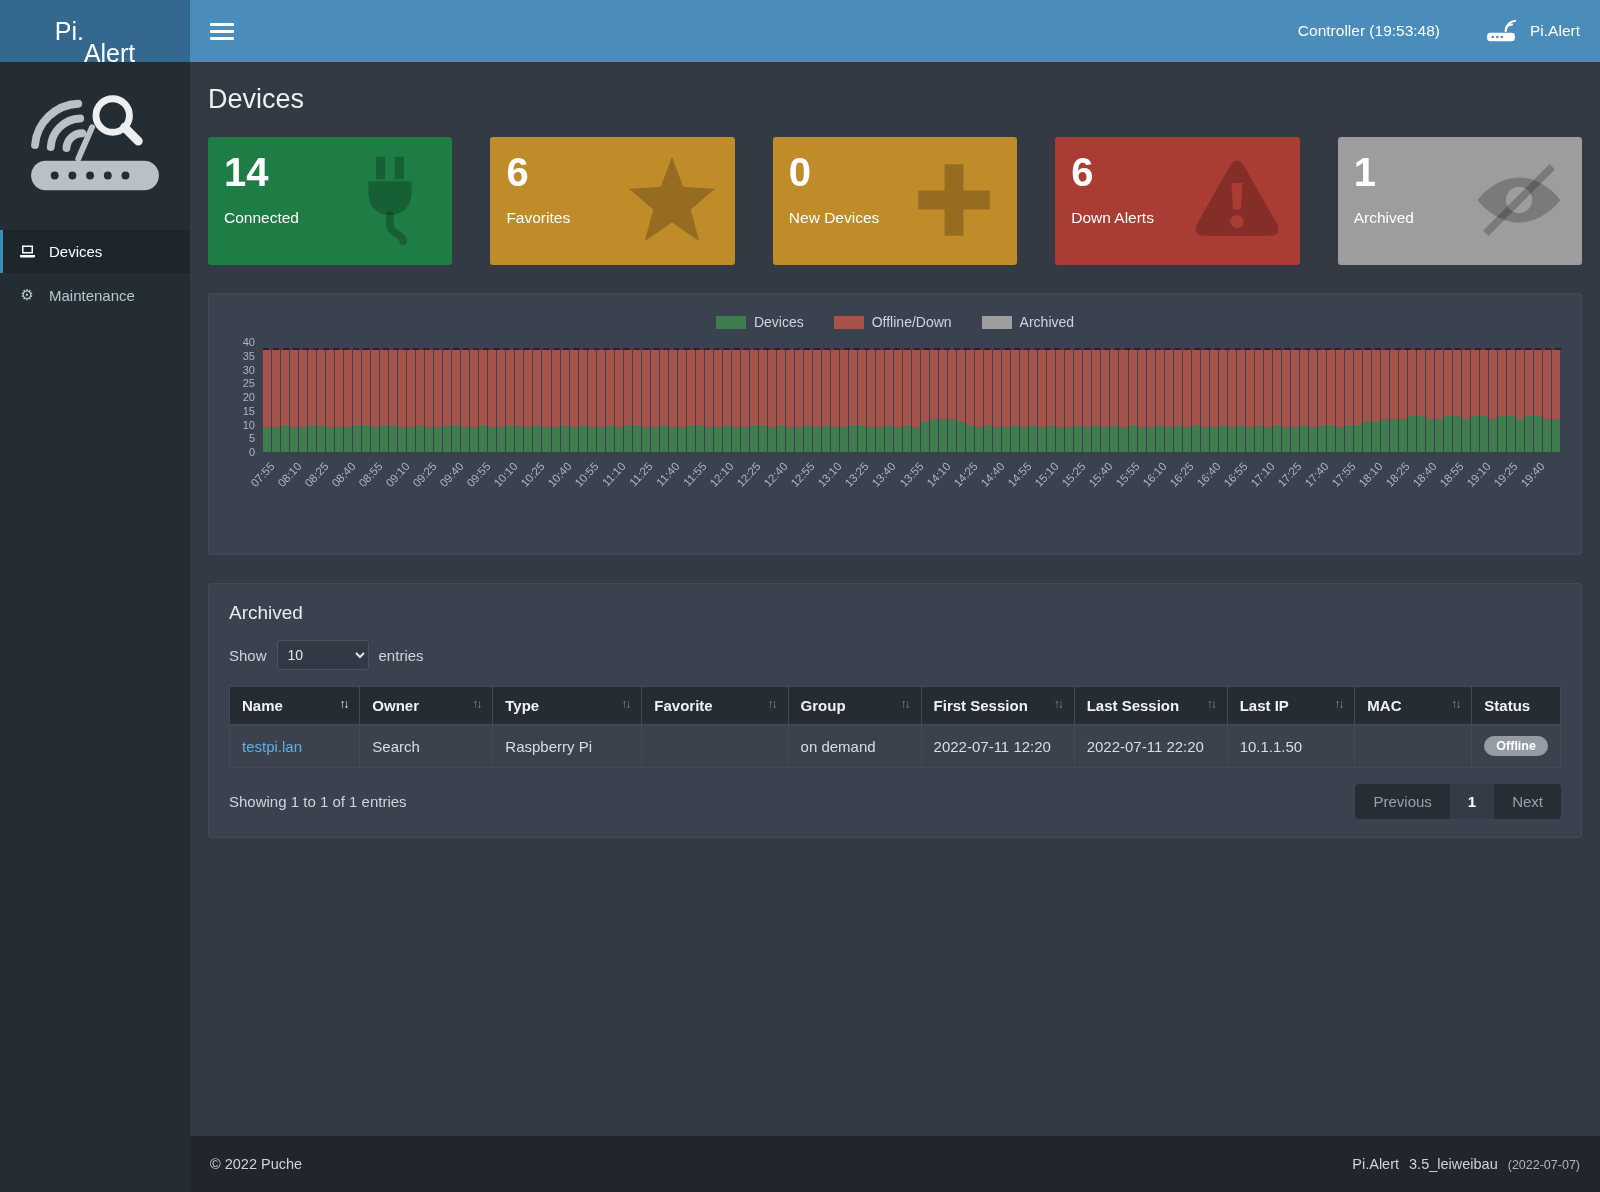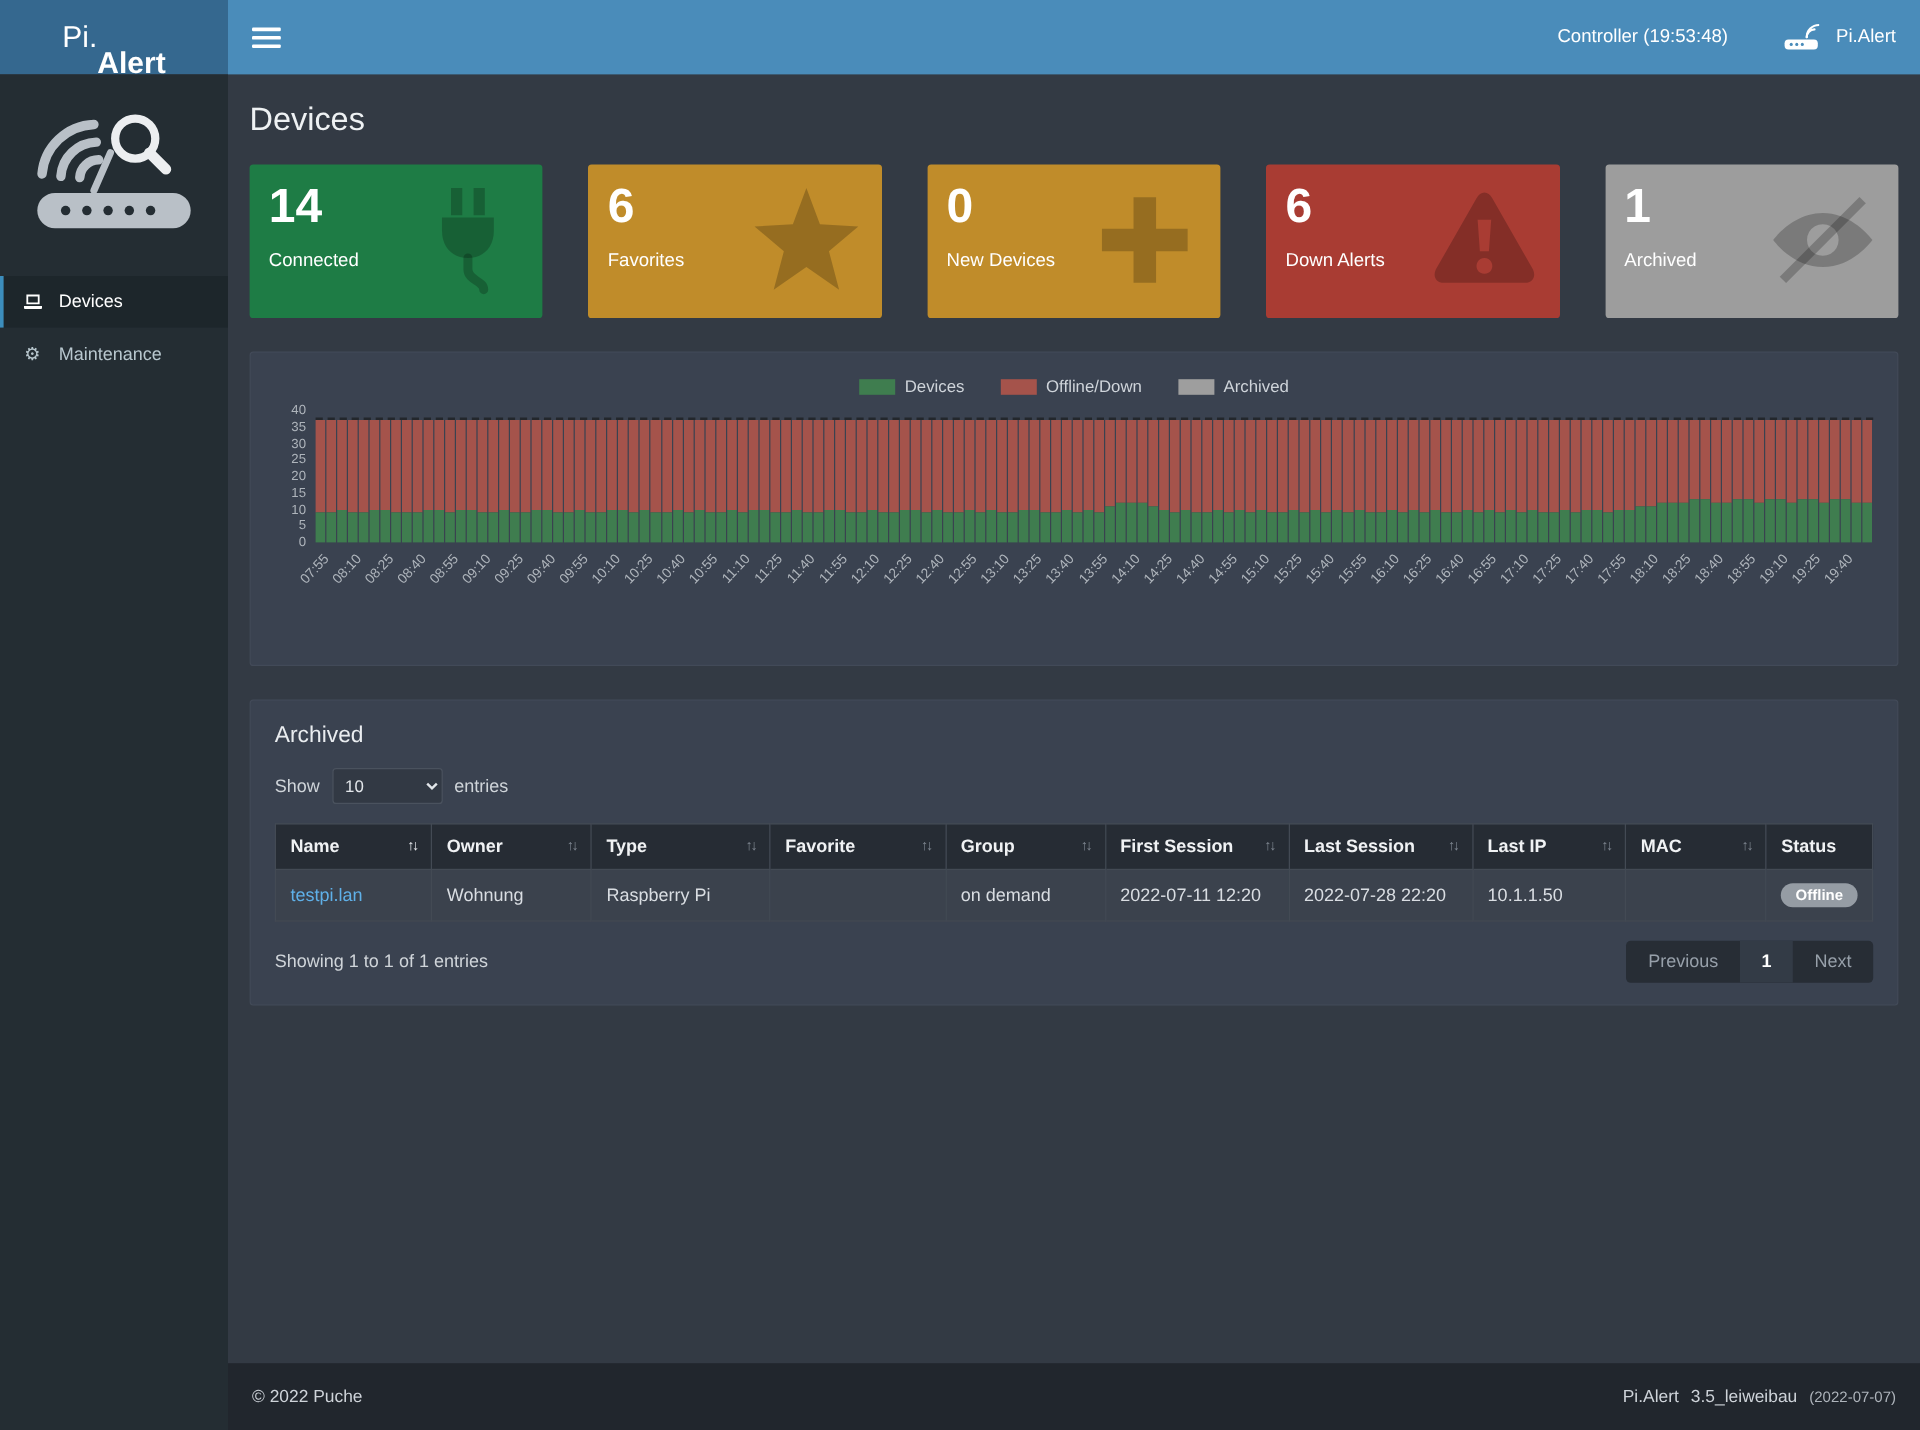--- a/index.html
+++ b/index.html
@@ -7,21 +7,21 @@
   body {
     width:1600px; height:1192px; overflow:hidden;
     font-family:"Liberation Sans", sans-serif;
     background:#333a44; color:#d7dbe0;
     display:flex; flex-direction:column;
   }
   
   .header { display:flex; height:62px; flex:0 0 62px; }
   .logo { width:190px; flex:0 0 190px; background:#35688f; color:#fff;
           display:flex; align-items:center; justify-content:center; font-size:25px; }
-  .logo .bold { font-weight:bold;margin-top:44px; }
+  .logo .bold { font-weight:normal;margin-top:44px; }
   .navbar { flex:1; background:#4a8cba; display:flex; align-items:center; color:#fff; padding:0 20px; }
   .hamburger { width:24px; cursor:pointer; display:flex; flex-direction:column; gap:4px; }
   .hamburger div { height:3px; background:#fff; border-radius:1px; }
   .nav-right { margin-left:auto; display:flex; align-items:center; gap:14px; font-size:15.5px; }
   .nav-right .spacer { width:18px; }
   
   .main { display:flex; flex:1; min-height:0; }
   .sidebar { width:190px; flex:0 0 190px; background:#242d33; display:flex; flex-direction:column; }
   .side-logo { padding:24px 18px 26px; display:flex; justify-content:center; }
   .menu-item { display:flex; align-items:center; gap:12px; padding:13px 14px;
@@ -904,26 +904,26 @@
               <th><span>First Session</span><span class="sort">↑↓</span></th>
               <th><span>Last Session</span><span class="sort">↑↓</span></th>
               <th><span>Last IP</span><span class="sort">↑↓</span></th>
               <th><span>MAC</span><span class="sort">↑↓</span></th>
               <th><span>Status</span></th>
             </tr>
           </thead>
           <tbody>
             <tr>
               <td><a class="name-link">testpi.lan</a></td>
-              <td>Wohnung</td>
+              <td>Search</td>
               <td>Raspberry Pi</td>
               <td></td>
               <td>on demand</td>
               <td>2022-07-11  12:20</td>
-              <td>2022-07-28  22:20</td>
+              <td>2022-07-11  22:20</td>
               <td>10.1.1.50</td>
               <td></td>
               <td><span class="status-pill">Offline</span></td>
             </tr>
           </tbody>
         </table>
         <div class="table-footer">
           <span>Showing 1 to 1 of 1 entries</span>
           <div class="pagination">
             <span class="page-btn">Previous</span>

